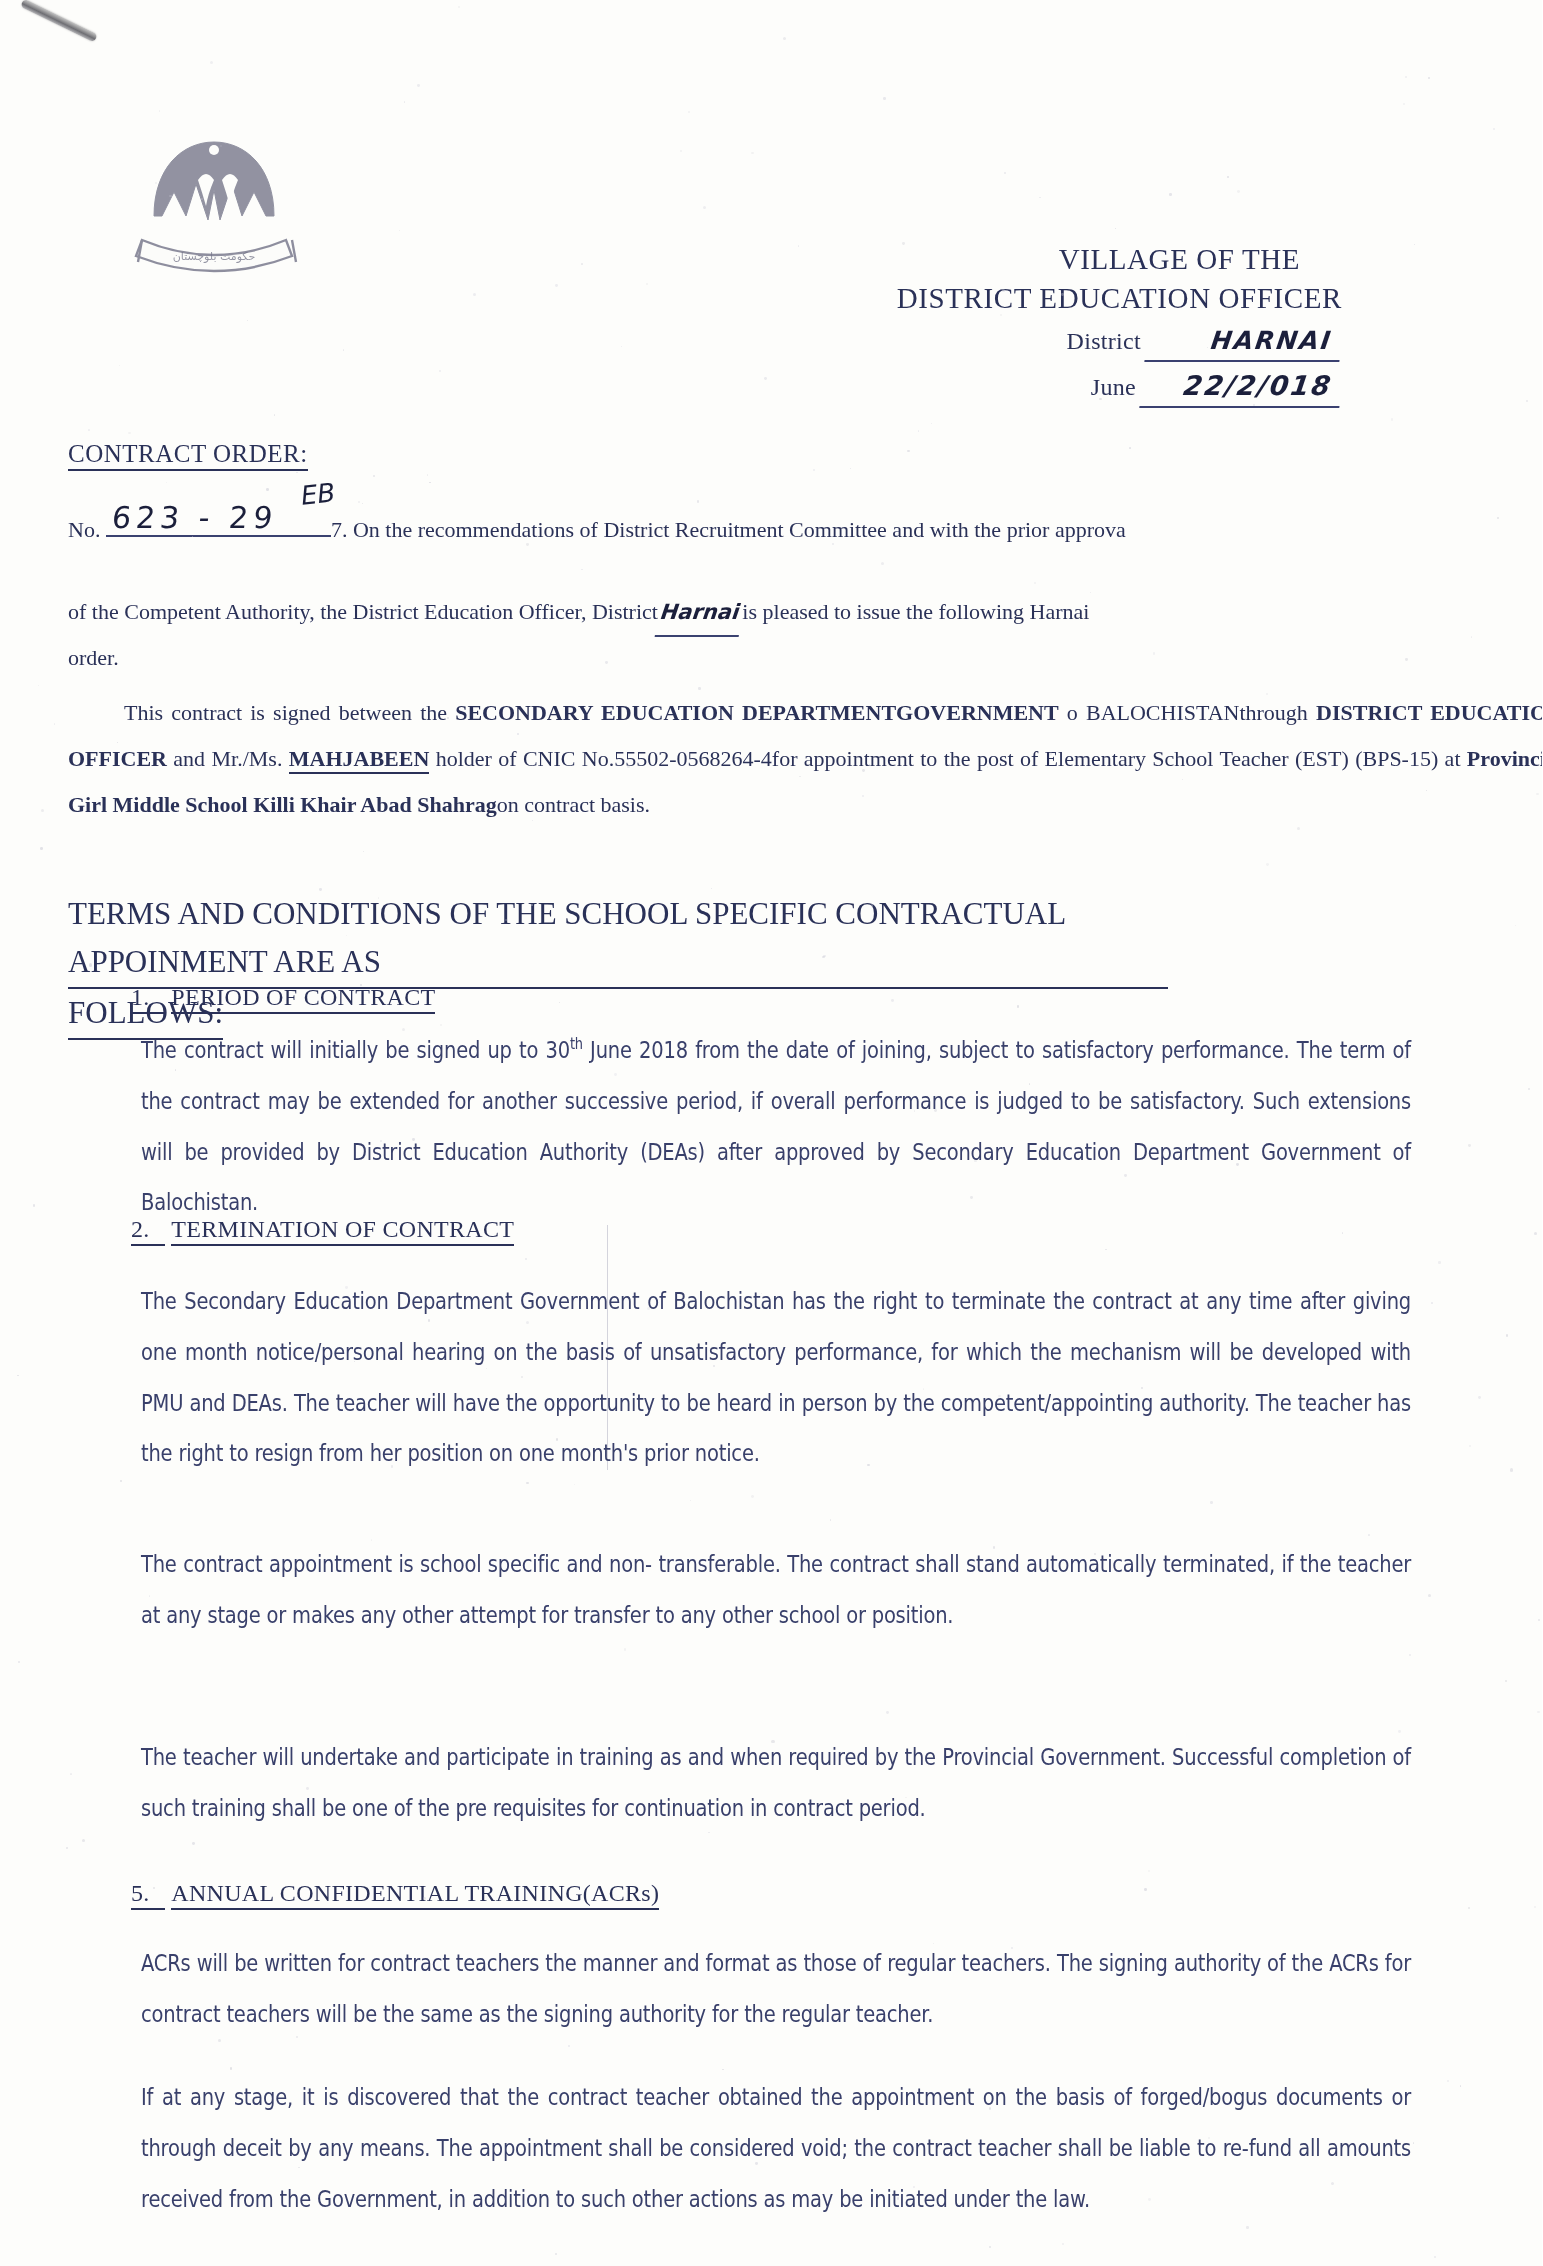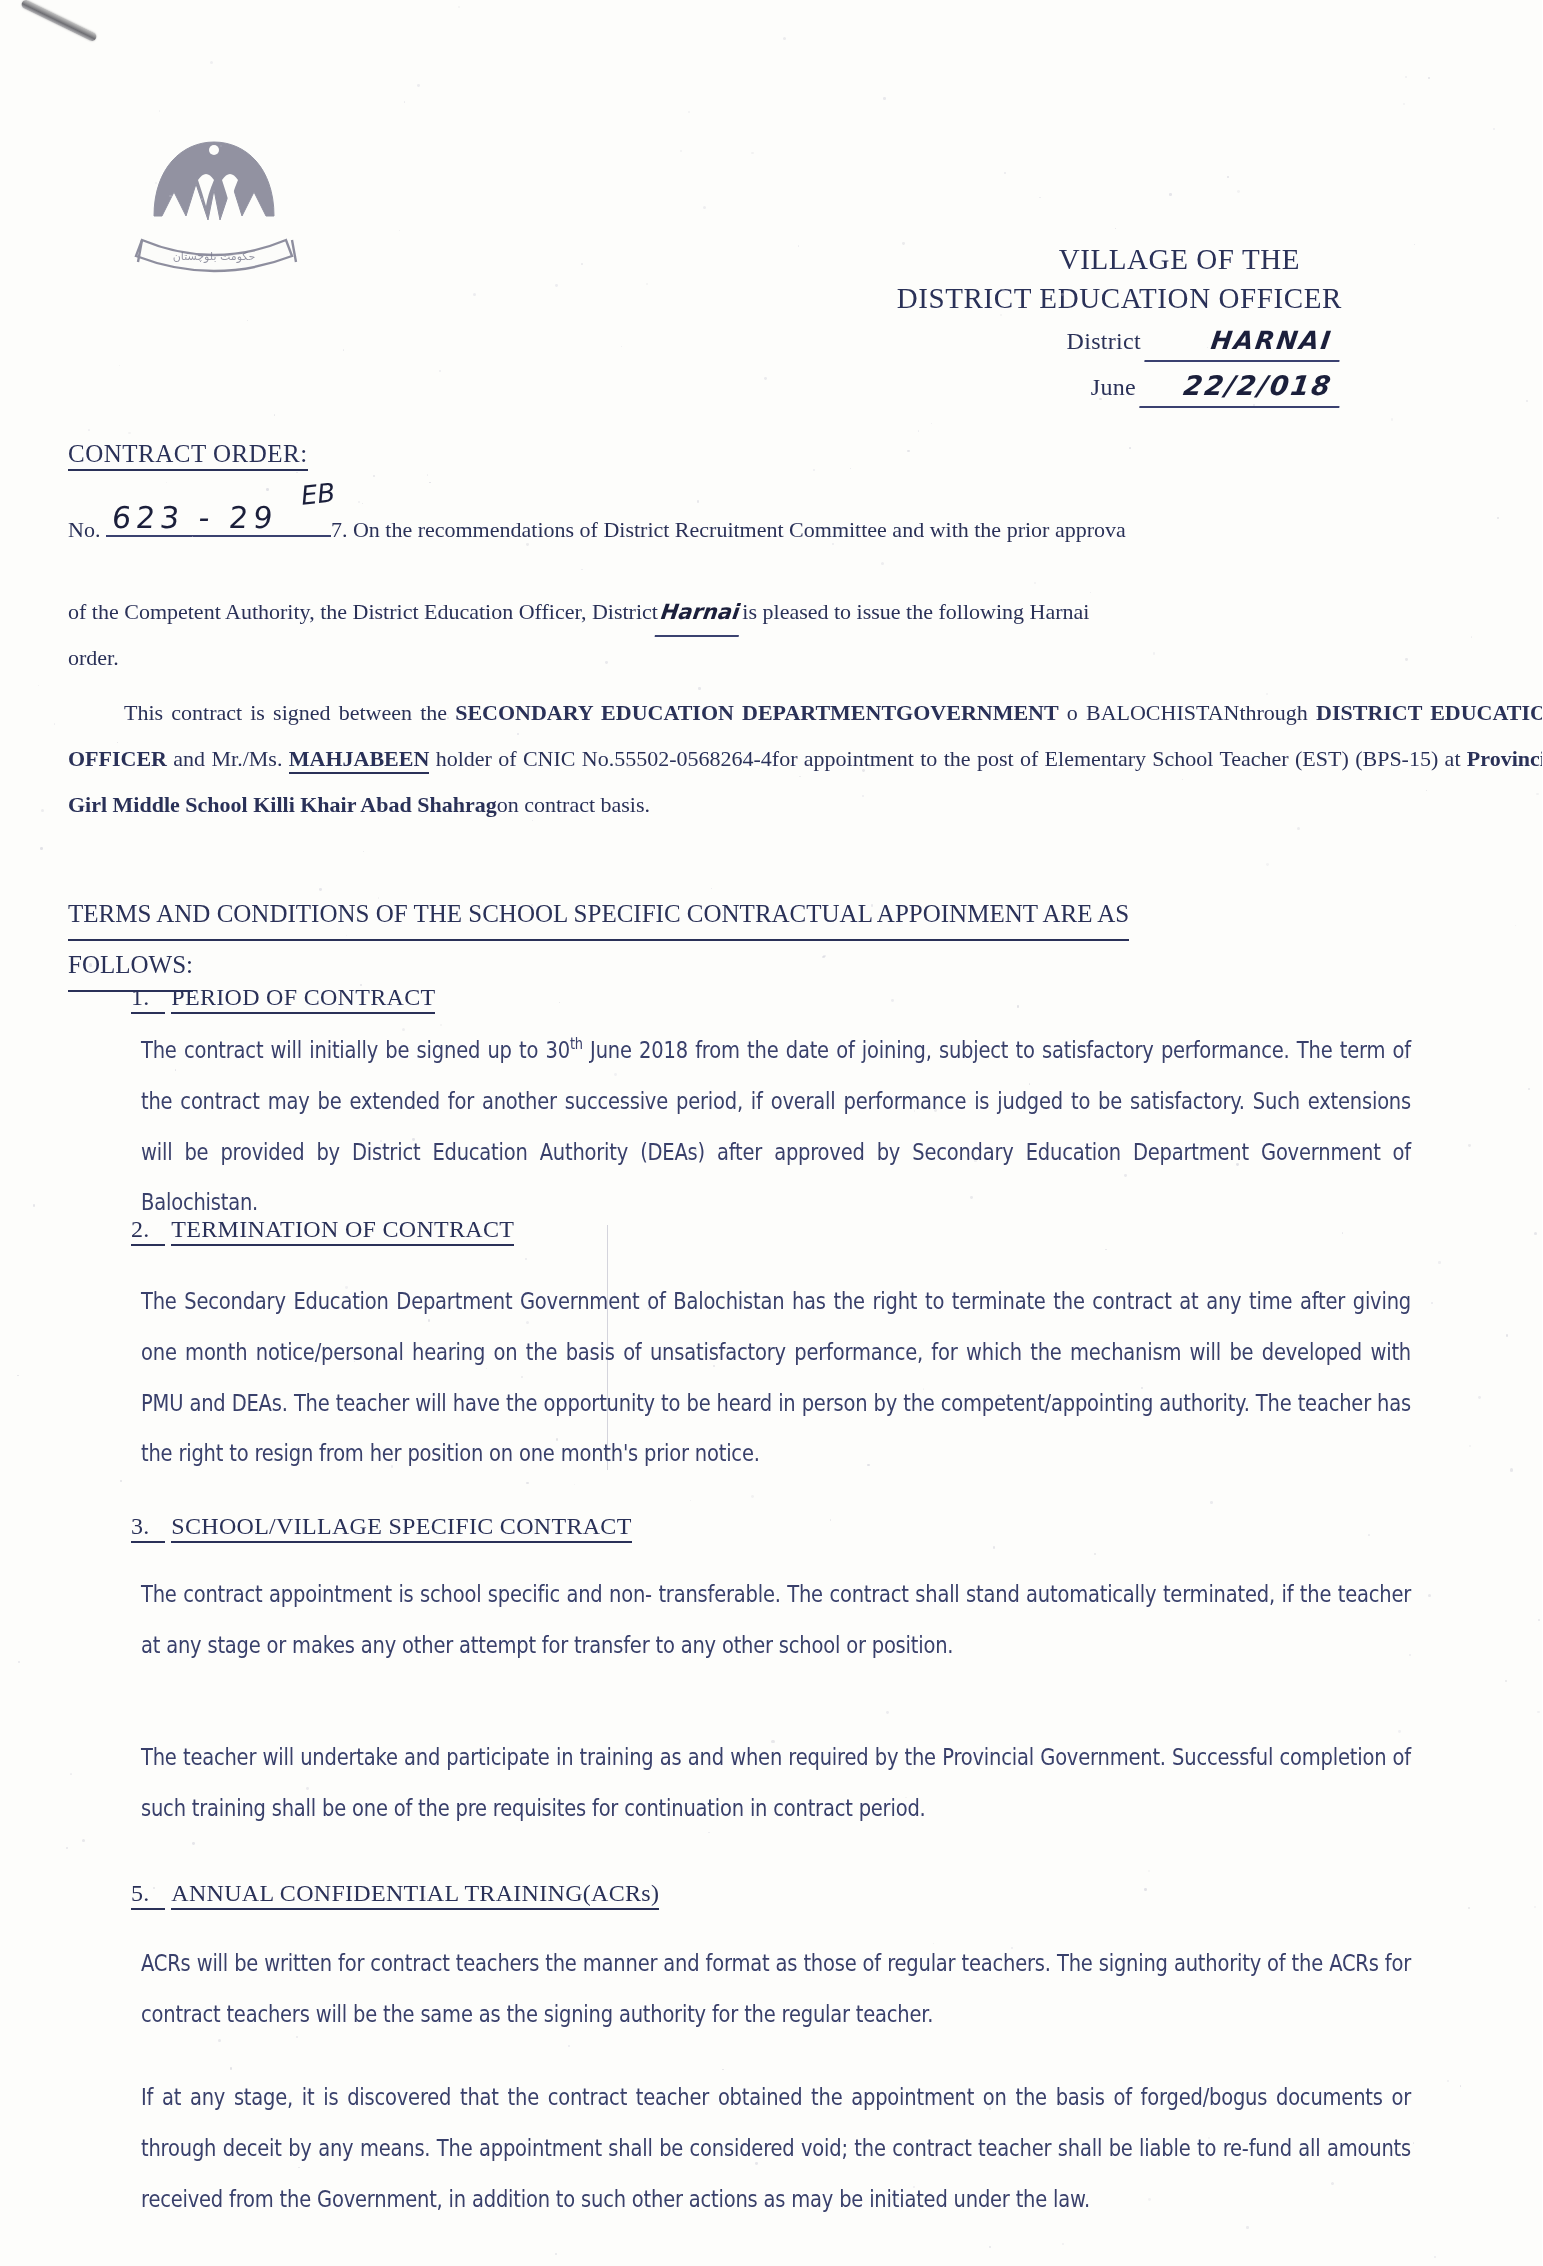--- a/index.html
+++ b/index.html
@@ -157,21 +157,21 @@
   }
   .para-serif b, .bold { font-weight: bold; }
   .uline { border-bottom: 2px solid #2a3158; padding-bottom:1px; }
   sup { font-size: 13px; vertical-align: super; }
 
   .terms-head {
     position: absolute;
     left: 68px;
     top: 890px;
     width: 1100px;
-    font-size: 25px;
+    font-size: 31px;
     line-height: 48px;
   }
   .terms-head span {
     border-bottom: 2px solid #2a3158;
     padding-bottom: 1px;
     display: inline-block;
   }
 
   
   .section { position: absolute; left: 131px; width: 1400px; }
@@ -294,24 +294,20 @@
 
   <section class="section" style="top:1216px;">
     <div class="sec-head">
       <span class="sec-num">2.</span>
       <span class="sec-title">TERMINATION OF CONTRACT</span>
     </div>
     <div class="sec-body" style="margin-top:30px;">The Secondary Education Department Government of Balochistan has the right to terminate the contract at any time after giving one month notice/personal hearing on the basis of unsatisfactory performance, for which the mechanism will be developed with PMU and DEAs.  The teacher will have the opportunity to be heard in person by the competent/appointing authority. The teacher has the right to resign from her position on one month's prior notice.</div>
   </section>
 
   <section class="section" style="top:1513px;">
-    <div class="sec-head">
-      <span class="sec-num">3.</span>
-      <span class="sec-title">SCHOOL/VILLAGE SPECIFIC CONTRACT</span>
-    </div>
     <div class="sec-body" style="margin-top:26px;">The contract appointment is school specific and non- transferable. The contract shall stand automatically terminated, if the teacher at any stage or makes any other attempt for transfer to any other school or position.</div>
   </section>
 
   <section class="section" style="top:1706px;">
     <div class="sec-body" style="margin-top:26px;">The teacher will undertake and participate in training as and when required by the Provincial Government. Successful completion of such training shall be one of the pre requisites for continuation in contract period.</div>
   </section>
 
   <section class="section" style="top:1880px;">
     <div class="sec-head">
       <span class="sec-num">5.</span>

